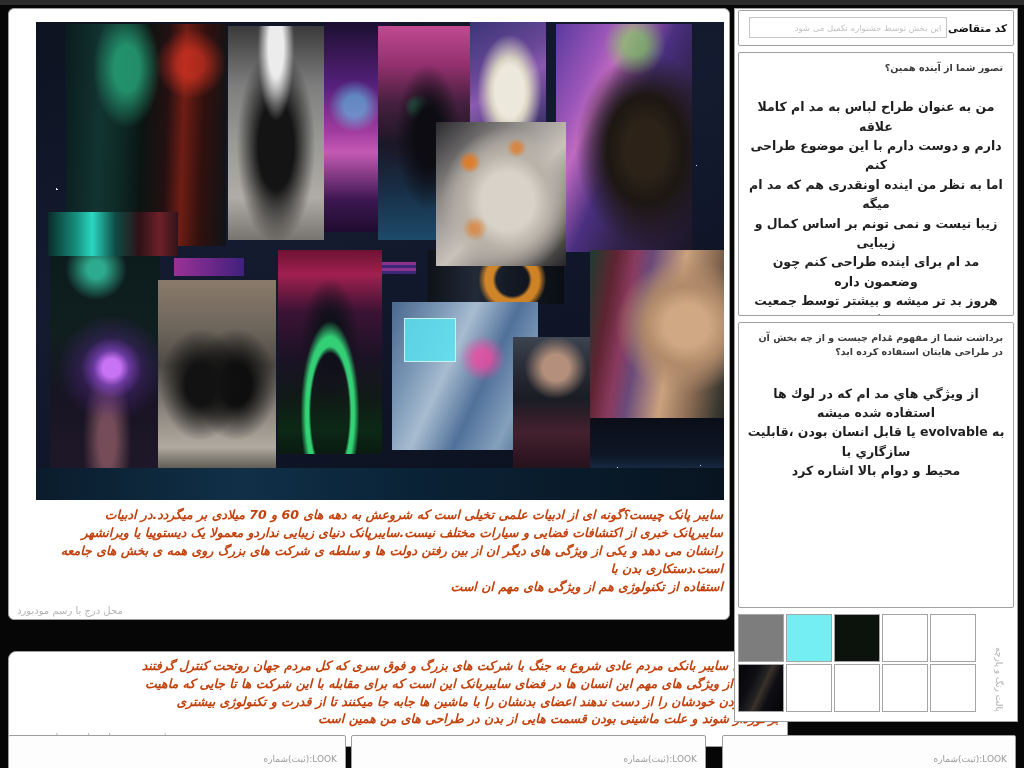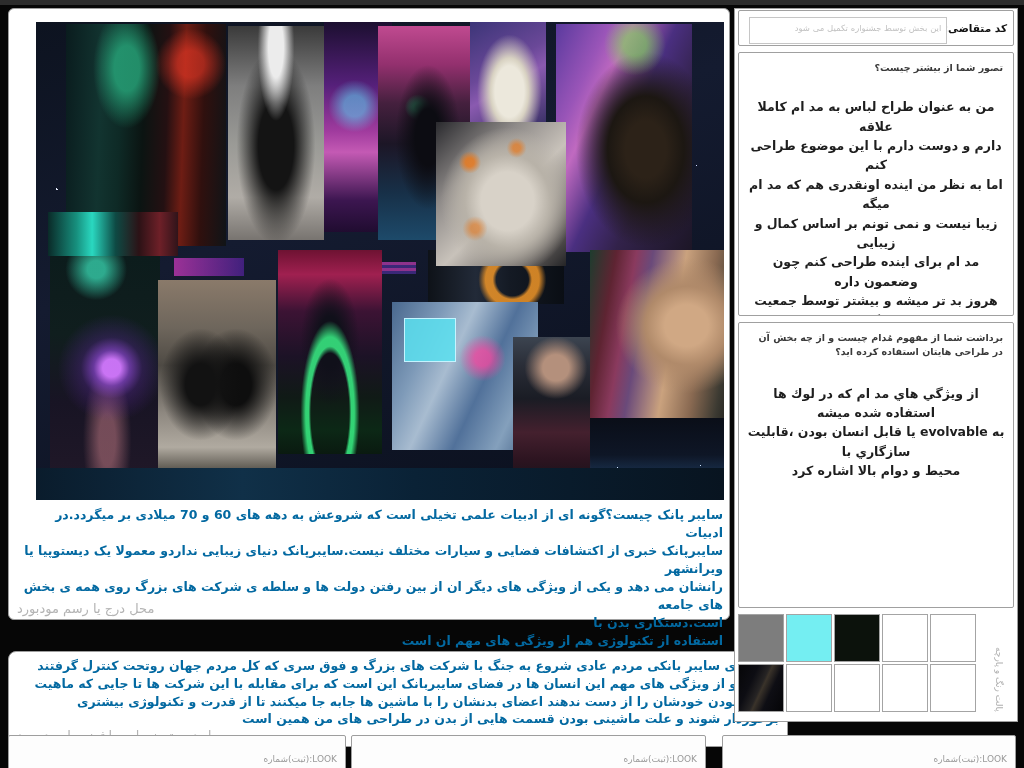--- a/index.html
+++ b/index.html
@@ -83,31 +83,31 @@
       radial-gradient(1px 1px at 80% 58%, #cfe4ff 50%, transparent 51%),
       linear-gradient(180deg,#0a0e18 0%,#0e1626 45%,rgba(36,72,112,.6) 70%,#0a0c12 100%);}
   .t-bottomstrip{left:0;top:446px;width:688px;height:32px;background:
       linear-gradient(90deg,#0a1c2c 0%,#103048 30%,#0a2236 55%,#081420 100%);}
   .streak-1{left:138px;top:236px;width:70px;height:18px;opacity:.75;background:
       linear-gradient(90deg, rgba(220,60,200,.9), rgba(120,40,220,.6));}
   .streak-2{left:250px;top:240px;width:130px;height:12px;opacity:.65;background:
       repeating-linear-gradient(180deg,#d040c0 0 3px,#5030a0 3px 6px);}
 
   
-  .para{direction:rtl;text-align:right;white-space:pre-line;color:#0369a1;font-weight:700;}
+  .para{direction:rtl;text-align:right;white-space:pre-line;color:#c2410c;font-weight:700;font-style:italic;}
   .para1{position:absolute;left:12px;right:6px;top:497px;font-size:12.5px;line-height:1.44;}
   .para2{position:absolute;left:12px;right:8px;top:5px;font-size:12.5px;line-height:1.42;}
-  .watermark{position:absolute;left:8px;bottom:3px;direction:rtl;font-size:13px;color:#b4b4b4;}
+  .watermark{position:absolute;left:8px;bottom:3px;direction:rtl;font-size:10px;color:#b4b4b4;}
 
   
   .right-panel{position:absolute;left:734px;top:8px;width:284px;height:714px;background:#fff;border:1px solid #9e9e9e;box-sizing:border-box;}
   .box{position:absolute;background:#fff;border:1px solid #a0a0a0;box-sizing:border-box;border-radius:2px;}
   .box-code{left:738px;top:10px;width:276px;height:36px;}
   .code-label{position:absolute;right:6px;top:11px;direction:rtl;font-size:10.5px;font-weight:700;color:#111;}
-  .code-input{position:absolute;left:10px;top:6px;width:198px;height:27px;border:1px solid #c6c6c6;box-sizing:border-box;
+  .code-input{position:absolute;left:10px;top:6px;width:198px;height:21px;border:1px solid #c6c6c6;box-sizing:border-box;
       font-size:8.5px;color:#c2c2c2;direction:rtl;text-align:center;line-height:20px;overflow:hidden;background:#fff;padding-left:40px;}
   .box-q1{left:738px;top:52px;width:276px;height:264px;overflow:hidden;}
   .box-q2{left:738px;top:322px;width:276px;height:286px;overflow:hidden;}
   .q-title{direction:rtl;text-align:right;padding:8px 10px 0 10px;font-size:9.5px;font-weight:700;color:#3a3a3a;line-height:1.5;}
   .q-answer{direction:rtl;text-align:center;white-space:pre-line;font-size:12.5px;font-weight:700;color:#1e1e1e;line-height:1.55;margin-top:22px;padding:0 8px;}
   .box-q2 .q-answer{margin-top:24px;}
 
   
   .palette{position:absolute;left:738px;top:614px;width:238px;height:98px;display:grid;
       grid-template-columns:repeat(5,46px);grid-template-rows:48px 48px;gap:2px;}
@@ -169,21 +169,21 @@
   </div>
 
   <div class="right-panel"></div>
 
   <div class="box box-code">
     <span class="code-label">کد متقاضی:</span>
     <div class="code-input">این بخش توسط جشنواره تکمیل می شود</div>
   </div>
 
   <div class="box box-q1">
-    <div class="q-title">تصور شما از بیشتر چیست؟</div>
+    <div class="q-title">تصور شما از آینده همین؟</div>
     <div class="q-answer">من به عنوان طراح لباس به مد ام کاملا علاقه
 دارم و دوست دارم با این موضوع طراحی کنم
 اما به نظر من اینده اونقدری هم که مد ام میگه
 زیبا نیست و نمی تونم بر اساس کمال و زیبایی
 مد ام برای اینده طراحی کنم چون وضعمون داره
 هروز بد تر میشه و بیشتر توسط جمعیت یک
 درصدی که دارن برنامه کل جهان رو میریزن
 کنترل میشیم نابودی ما انسان ها از نظر من
 همین تسلط و کنترلی است که روی ما دارن منبع
 الهام من برای طراحی این لوک ها سبک سایبر

